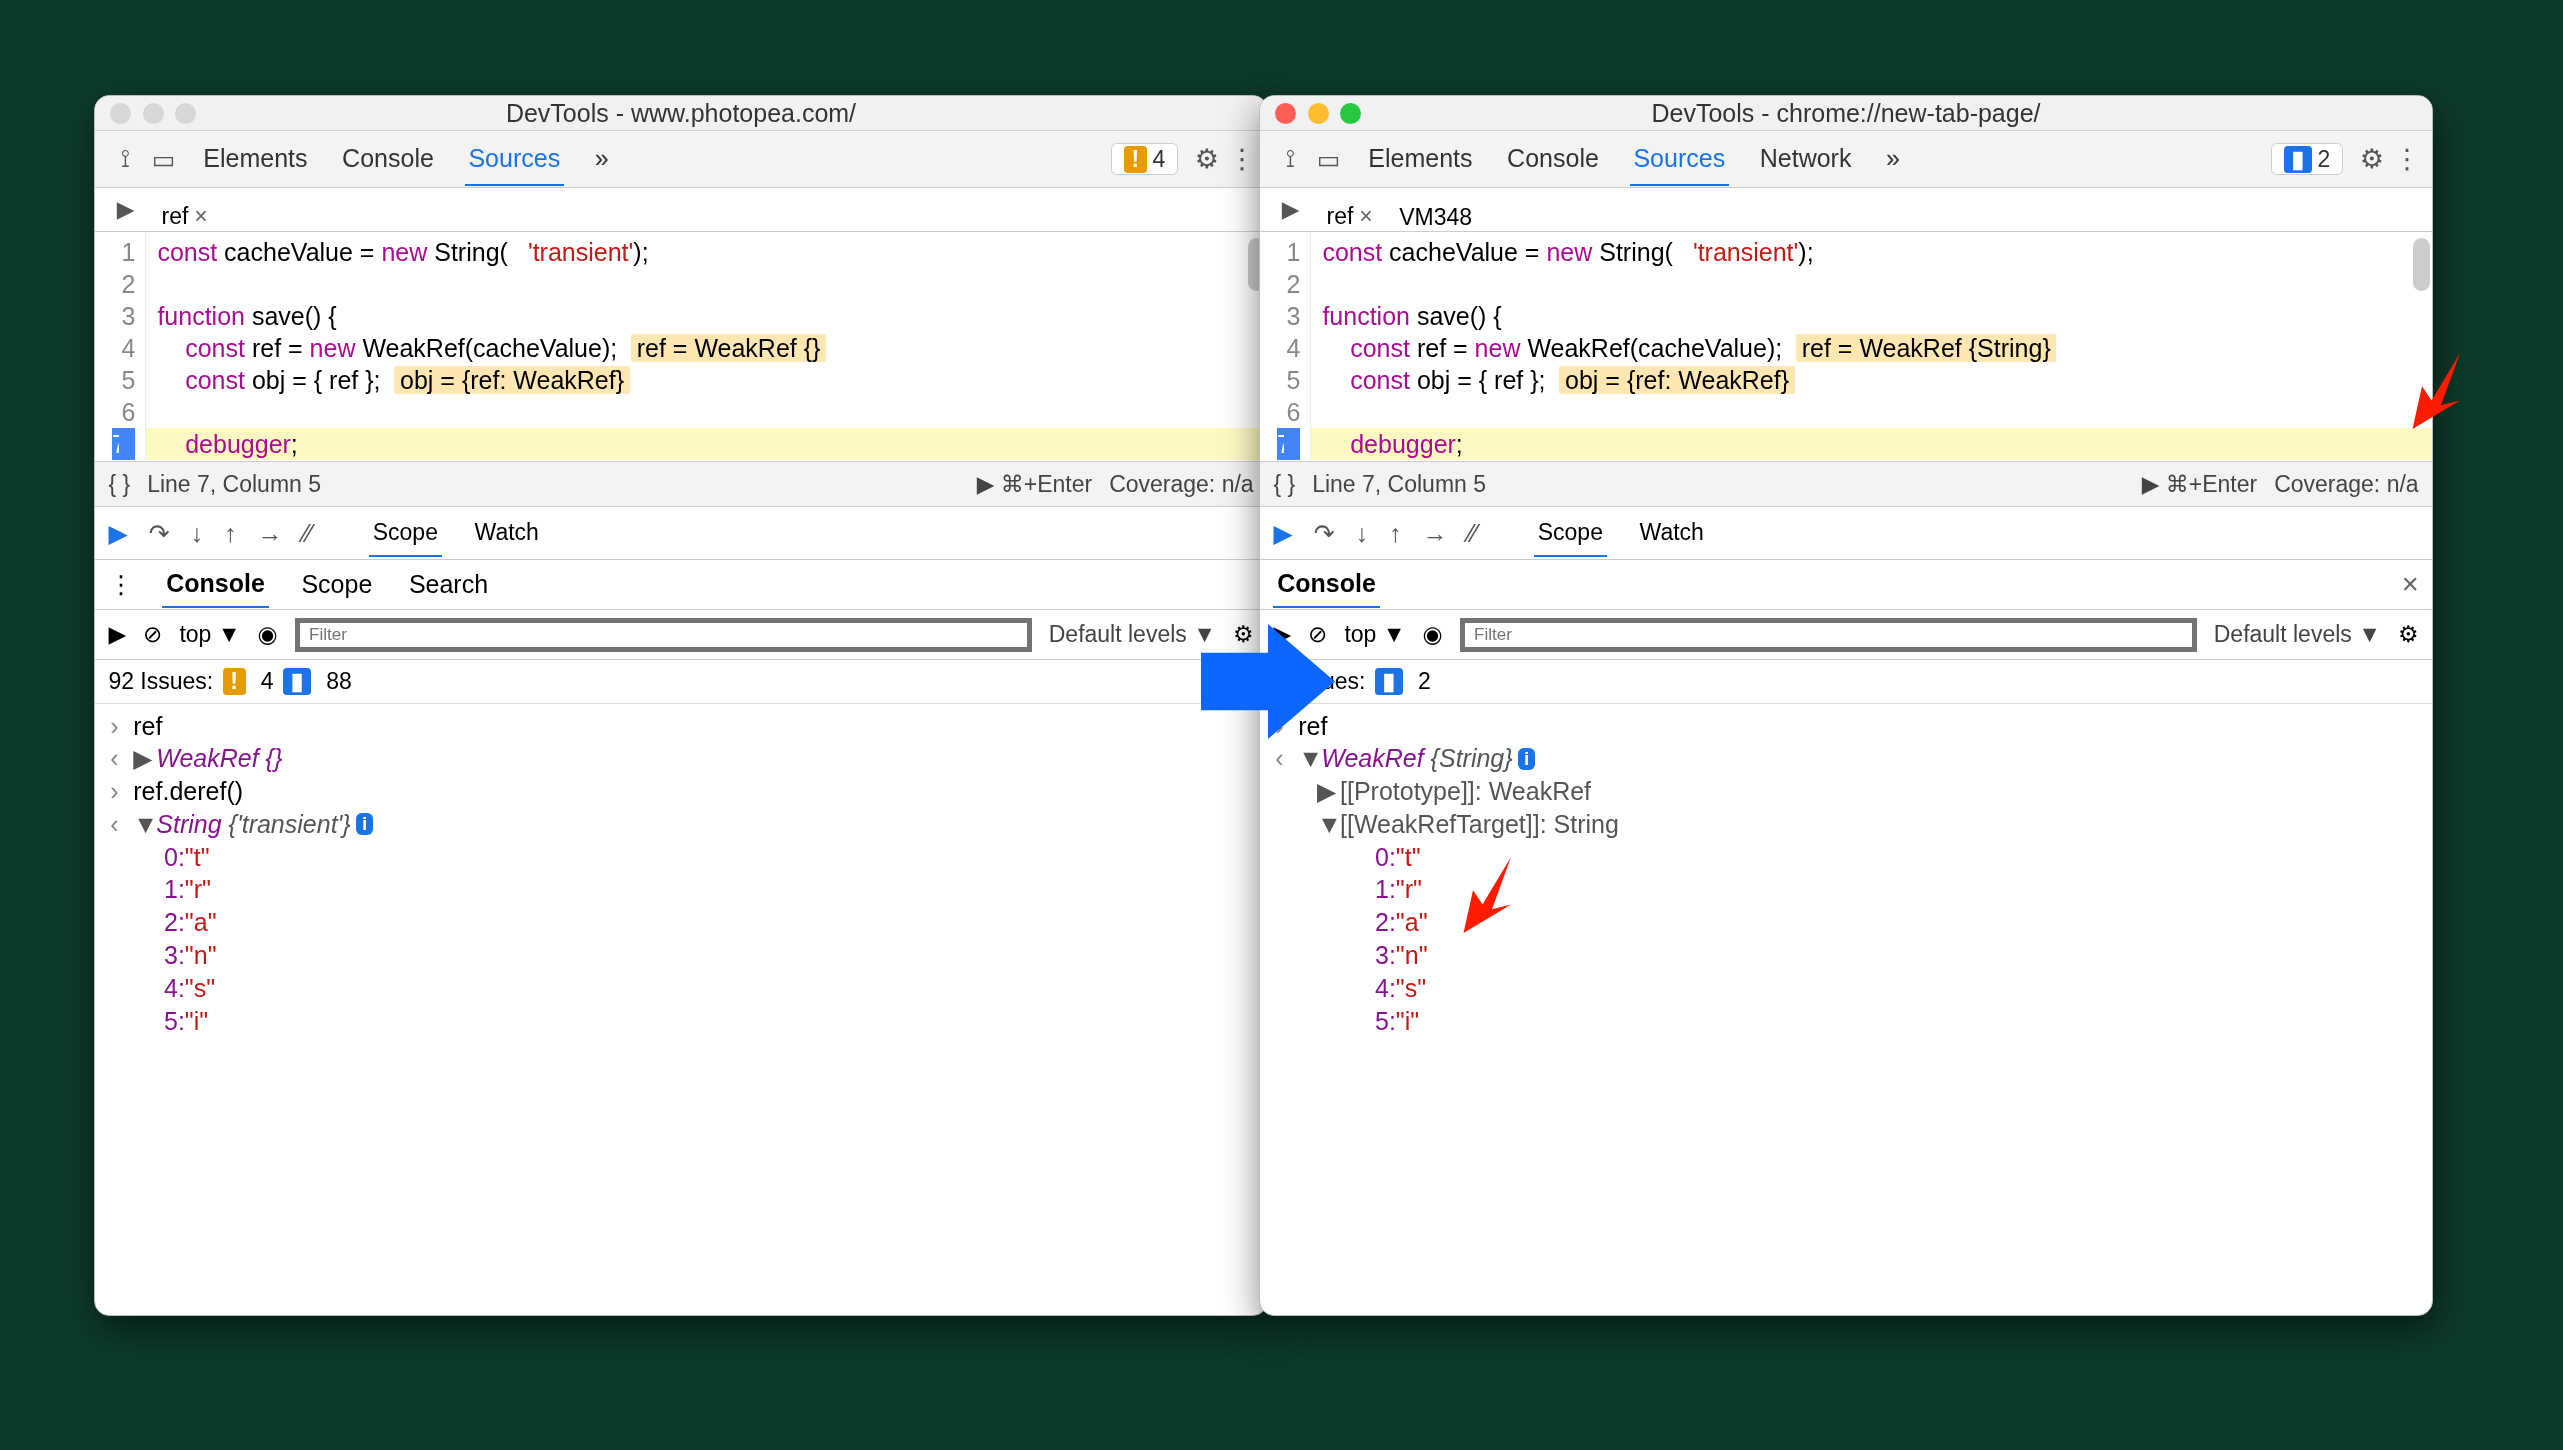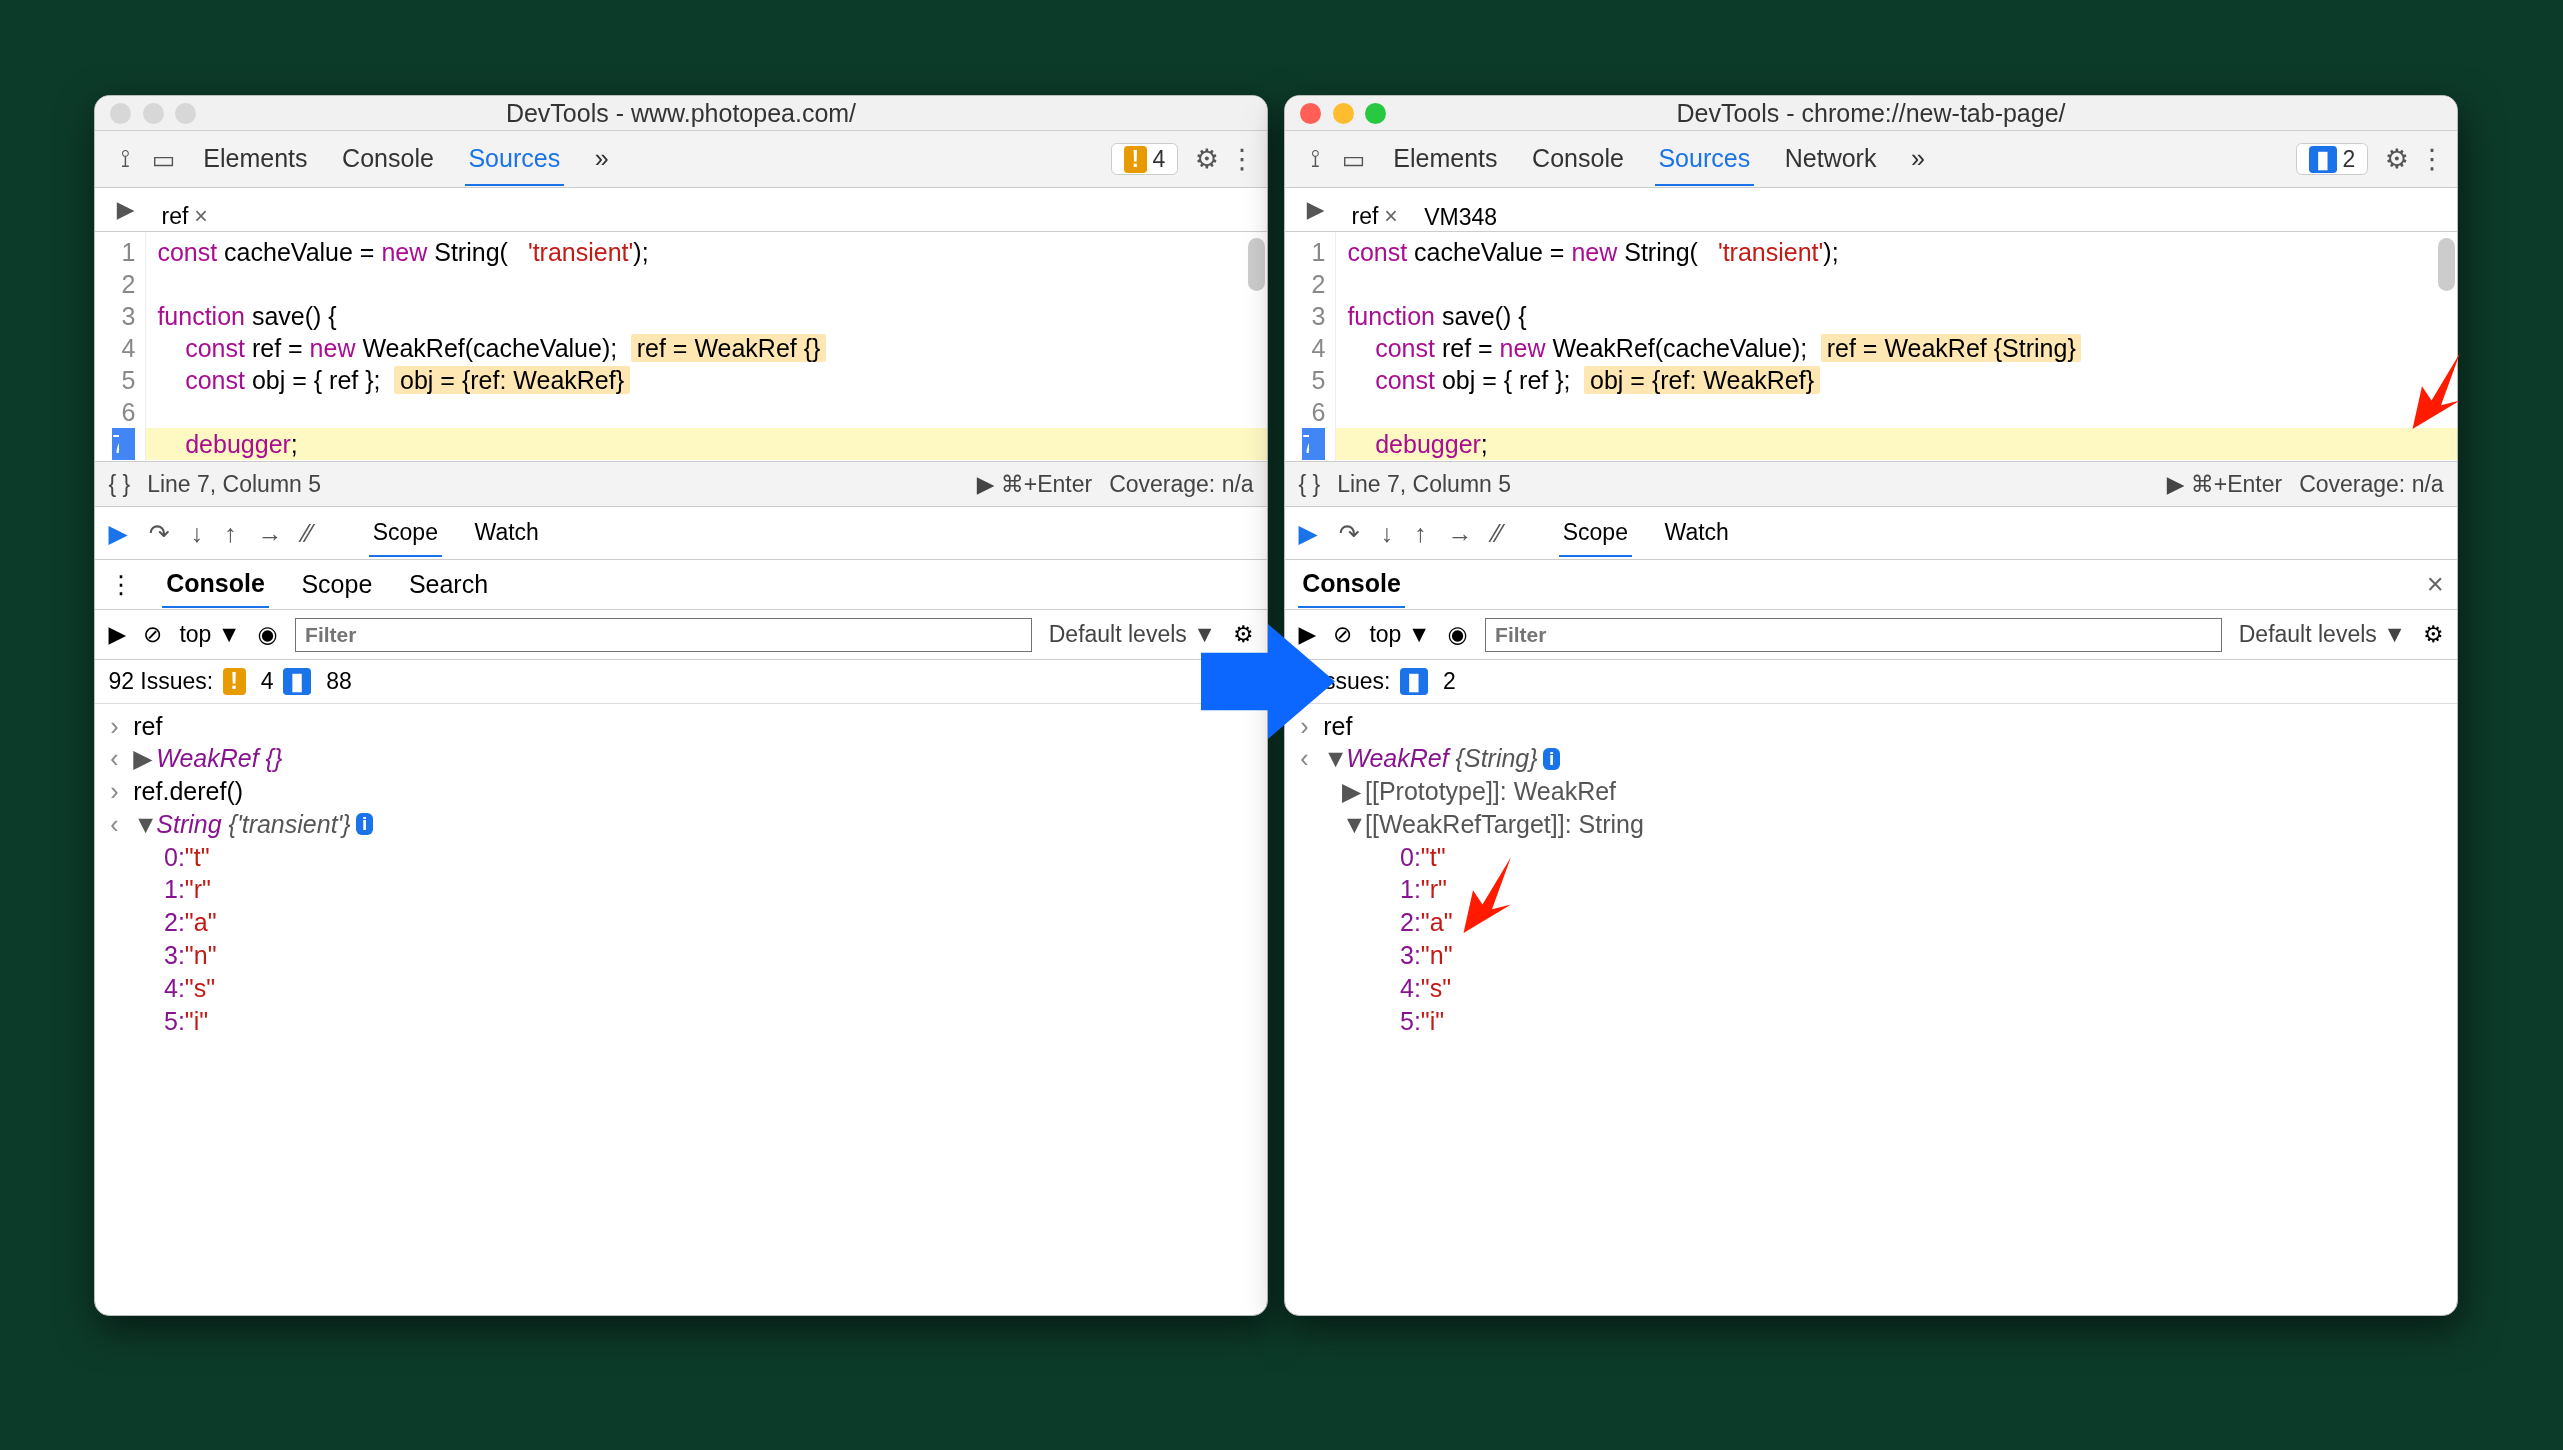--- a/index.html
+++ b/index.html
@@ -1,20 +1,20 @@
 <!DOCTYPE html>
 <html><head>
 <meta charset="utf-8">
 <style>
 * { box-sizing: border-box; margin: 0; padding: 0; font-family: -apple-system, "Helvetica Neue", Arial, sans-serif; }
 body { background: #0d3b2a; width: 2563px; height: 1450px; position: relative; }
 .stage { position: absolute; left: 94px; top: 57px; width: 2376px; height: 1279px; }
 .window { position: absolute; width: 1174px; background: #fff; border-radius: 15.3px; box-shadow: 3.8px 13.4px 38px rgba(0,0,0,.55); overflow: hidden; border: 1px solid #bbb; }
 .win-left { left: 0; top: 38px; height: 1221px; }
-.win-right { left: 1190px; top: 38px; height: 1221px; }
+.win-right { left: 1165px; top: 38px; height: 1221px; }
 .titlebar { height: 35px; background: #f1f1f1; display: flex; align-items: center; padding: 0 15.3px; border-bottom: 1px solid #d0d0d0; position: relative; }
 .tl-btn { width: 21px; height: 21px; border-radius: 50%; margin-right: 11.5px; }
 .tl-inactive .tl-btn { background: #d7d7d7; }
 .tl-active .tl-btn:nth-child(1){background:#ff5f57;} .tl-active .tl-btn:nth-child(2){background:#febc2e;} .tl-active .tl-btn:nth-child(3){background:#28c840;}
 .titlebar-title { position: absolute; left: 0; right: 0; text-align: center; font-size: 25px; color: #333; font-weight: 500; }
 .toolbar { height: 57px; background: #f3f3f3; border-bottom: 1px solid #ccc; display: flex; align-items: center; padding: 0 11.5px; font-size: 25px; color: #333; }
 .tool-icon { width: 38px; height: 38px; display: flex; align-items: center; justify-content: center; color: #555; }
 .tabs { display: flex; gap: 27px; margin-left: 17px; }
 .tab { padding: 11.5px 3.8px; cursor: pointer; }
 .tab.active { color: #1a73e8; border-bottom: 2.9px solid #1a73e8; font-weight: 500; }
@@ -40,21 +40,21 @@
 .status-bar { height: 46px; border-top: 1px solid #ccc; border-bottom: 1px solid #ccc; background: #f3f3f3; display: flex; align-items: center; padding: 0 13.4px; font-size: 23px; color: #444; }
 .dbg-bar { height: 53px; border-bottom: 1px solid #ccc; display: flex; align-items: center; padding: 0 13.4px; font-size: 23px; }
 .dbg-icons { display: flex; gap: 21px; color: #555; font-size: 25px; }
 .dbg-tabs { display: flex; gap: 29px; margin-left: 57px; }
 .dbg-tab { padding: 9.5px 3.8px; }
 .dbg-tab.active { border-bottom: 2.9px solid #1a73e8; color: #000; font-weight: 500; }
 .drawer-tabs { height: 50px; border-bottom: 1px solid #ccc; display: flex; align-items: center; padding: 0 13.4px; font-size: 25px; gap: 29px; }
 .drawer-tab { padding: 7.6px 3.8px; }
 .drawer-tab.active { border-bottom: 2.9px solid #1a73e8; font-weight: 600; }
 .console-toolbar { height: 50px; border-bottom: 1px solid #ccc; display: flex; align-items: center; padding: 0 13.4px; font-size: 23px; gap: 17px; }
-.filter-input { flex: 1; height: 34px; border: 1px solid #737373; padding: 0 9.5px; font-size: 21px; font-weight: bold; }
+.filter-input { flex: 1; height: 34px; border: 5px solid #737373; padding: 0 9.5px; font-size: 17px; }
 .levels { color: #444; }
 .issues-bar { height: 44px; border-bottom: 1px solid #ddd; display: flex; align-items: center; padding: 0 13.4px; font-size: 23px; gap: 9.5px; position: relative; }
 .console-body { font-family: Menlo, Consolas, monospace; font-size: 25px; padding: 5.7px 0; overflow: hidden; }
 .console-line { display: flex; align-items: center; padding: 1.9px 15.3px; }
 .prompt { color: #888; width: 23px; }
 .tree-toggle { color: #555; width: 23px; }
 .obj-name { color: #881391; font-style: italic; }
 .obj-preview { color: #555; font-style: italic; }
 .info-badge { background: #1a73e8; color: #fff; border-radius: 5.7px; padding: 0 5.7px; font-size: 19px; font-weight: 700; margin-left: 5.7px; font-style: normal; }
 .prop-line { padding-left: 69px; }

